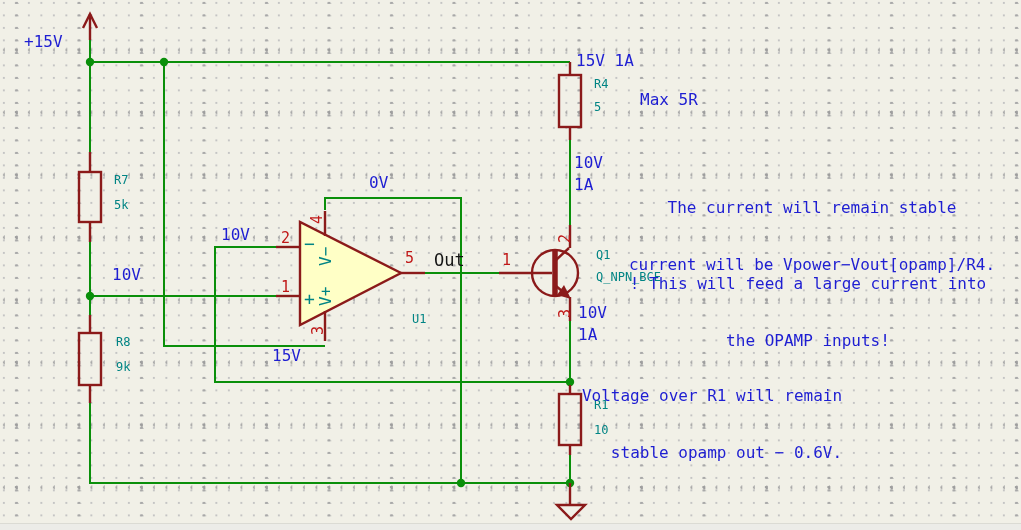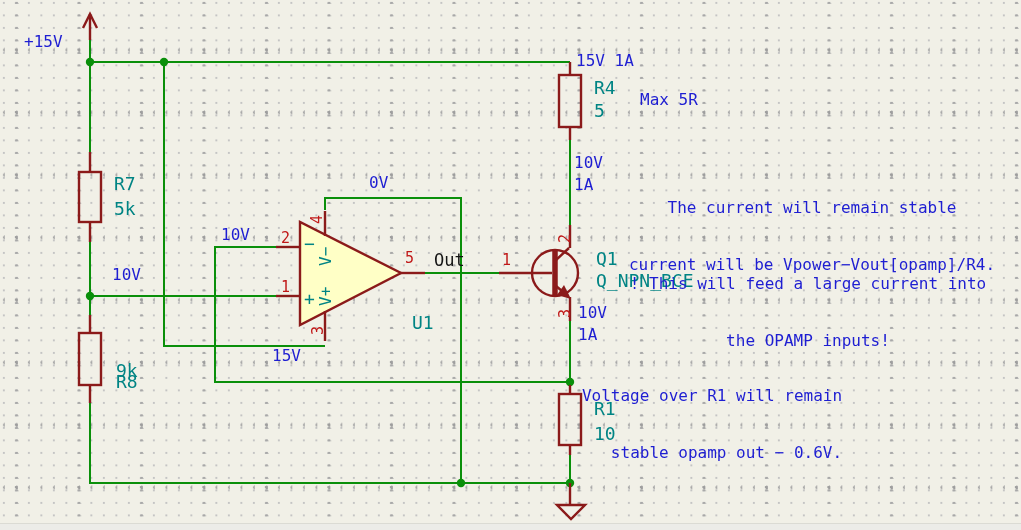--- a/index.html
+++ b/index.html
@@ -18,21 +18,21 @@
   .wire{stroke:#0A8F0A; stroke-width:2; fill:none;}
   .sym{stroke:#8B1A1A; stroke-width:2.4; fill:none;}
   .symfill{fill:#8B1A1A; stroke:none;}
   .junc{fill:#0A8F0A; stroke:none;}
   .opamp-body{fill:#FFFFC6; stroke:#8B1A1A; stroke-width:2.4;}
   .svgtxt{font-family:"DejaVu Sans Mono",monospace;}
   .pin-num-svg{fill:#C01818; font-size:15px;}
   .pin-name-svg{fill:#008484; font-size:16px;}
   .lbl{position:absolute; white-space:pre; line-height:1.1;}
   .blue{color:#1E1ED2; font-size:16px;}
-  .teal{color:#008484; font-size:18px;}
+  .teal{color:#008484; font-size:12px;}
   .red{color:#C01818; font-size:15px;}
   .black{color:#141414; font-size:17px;}
   .mark{color:#008484; font-size:18px;}
   .note{position:absolute; color:#1E1ED2; font-size:16px; line-height:19px;
         text-align:center; transform:translateX(-50%); white-space:pre;}
   #bottom-strip{position:absolute; left:0; top:523px; width:1021px; height:7px;
         background:#ECECE8; border-top:1px solid #DBDBD4;}
 </style>
 </head>
 <body>
@@ -124,21 +124,21 @@
   <div class="lbl blue" style="left:574px; top:176px;">1A</div>
   <div class="lbl blue" style="left:350px; top:174px;margin-left:19px;">0V</div>
   <div class="lbl blue" style="left:221px; top:226px;">10V</div>
   <div class="lbl blue" style="left:112px; top:266px;">10V</div>
   <div class="lbl blue" style="left:272px; top:347px;">15V</div>
   <div class="lbl blue" style="left:578px; top:304px;">10V</div>
   <div class="lbl blue" style="left:578px; top:326px;">1A</div>
 
   <div class="lbl teal" style="left:114px; top:174px;">R7</div>
   <div class="lbl teal" style="left:114px; top:199px;">5k</div>
-  <div class="lbl teal" style="left:116px; top:336px;margin-top:36px;">R8</div>
+  <div class="lbl teal" style="left:116px; top:336px;">R8</div>
   <div class="lbl teal" style="left:116px; top:361px;">9k</div>
   <div class="lbl teal" style="left:594px; top:78px;">R4</div>
   <div class="lbl teal" style="left:594px; top:101px;">5</div>
   <div class="lbl teal" style="left:594px; top:399px;">R1</div>
   <div class="lbl teal" style="left:594px; top:424px;">10</div>
   <div class="lbl teal" style="left:412px; top:313px;">U1</div>
   <div class="lbl teal" style="left:596px; top:249px;">Q1</div>
   <div class="lbl teal" style="left:596px; top:271px;">Q_NPN_BCE</div>
 
   <div class="lbl red" style="left:281px; top:230px;">2</div>

